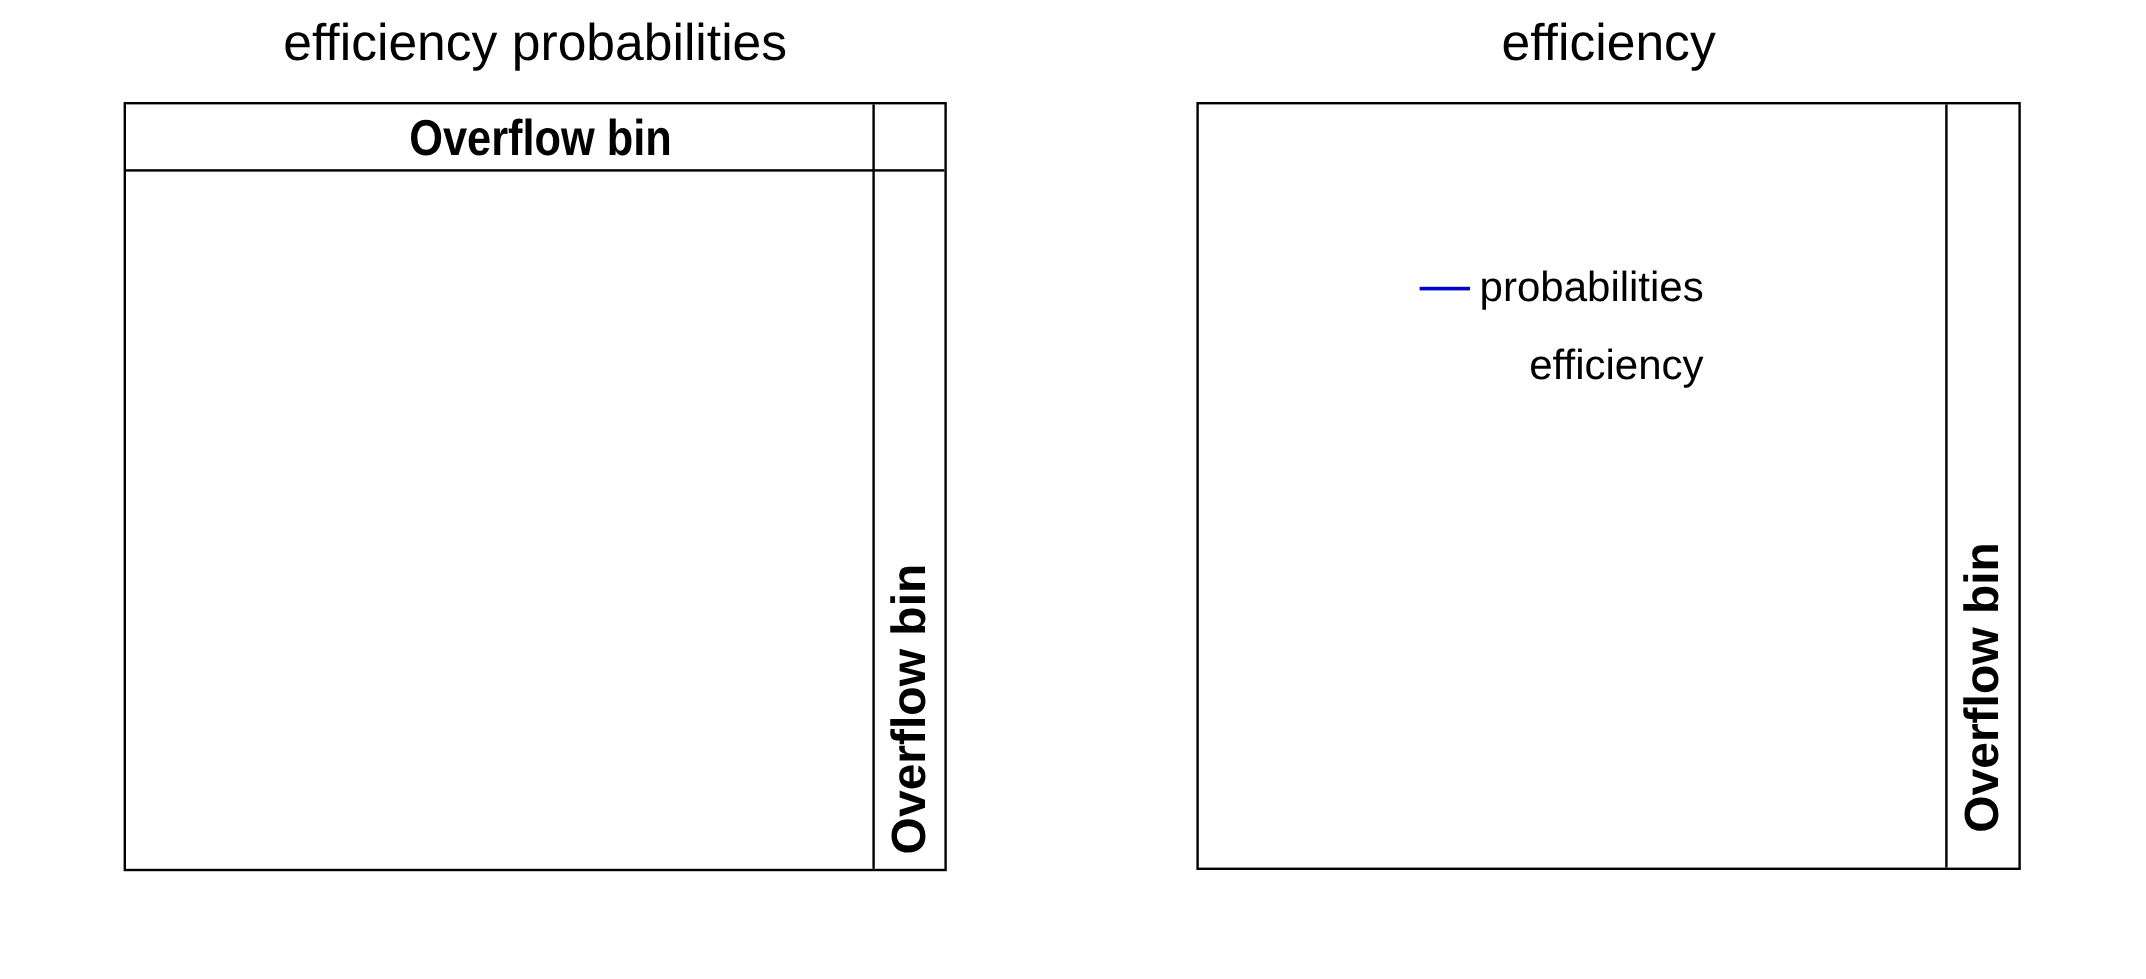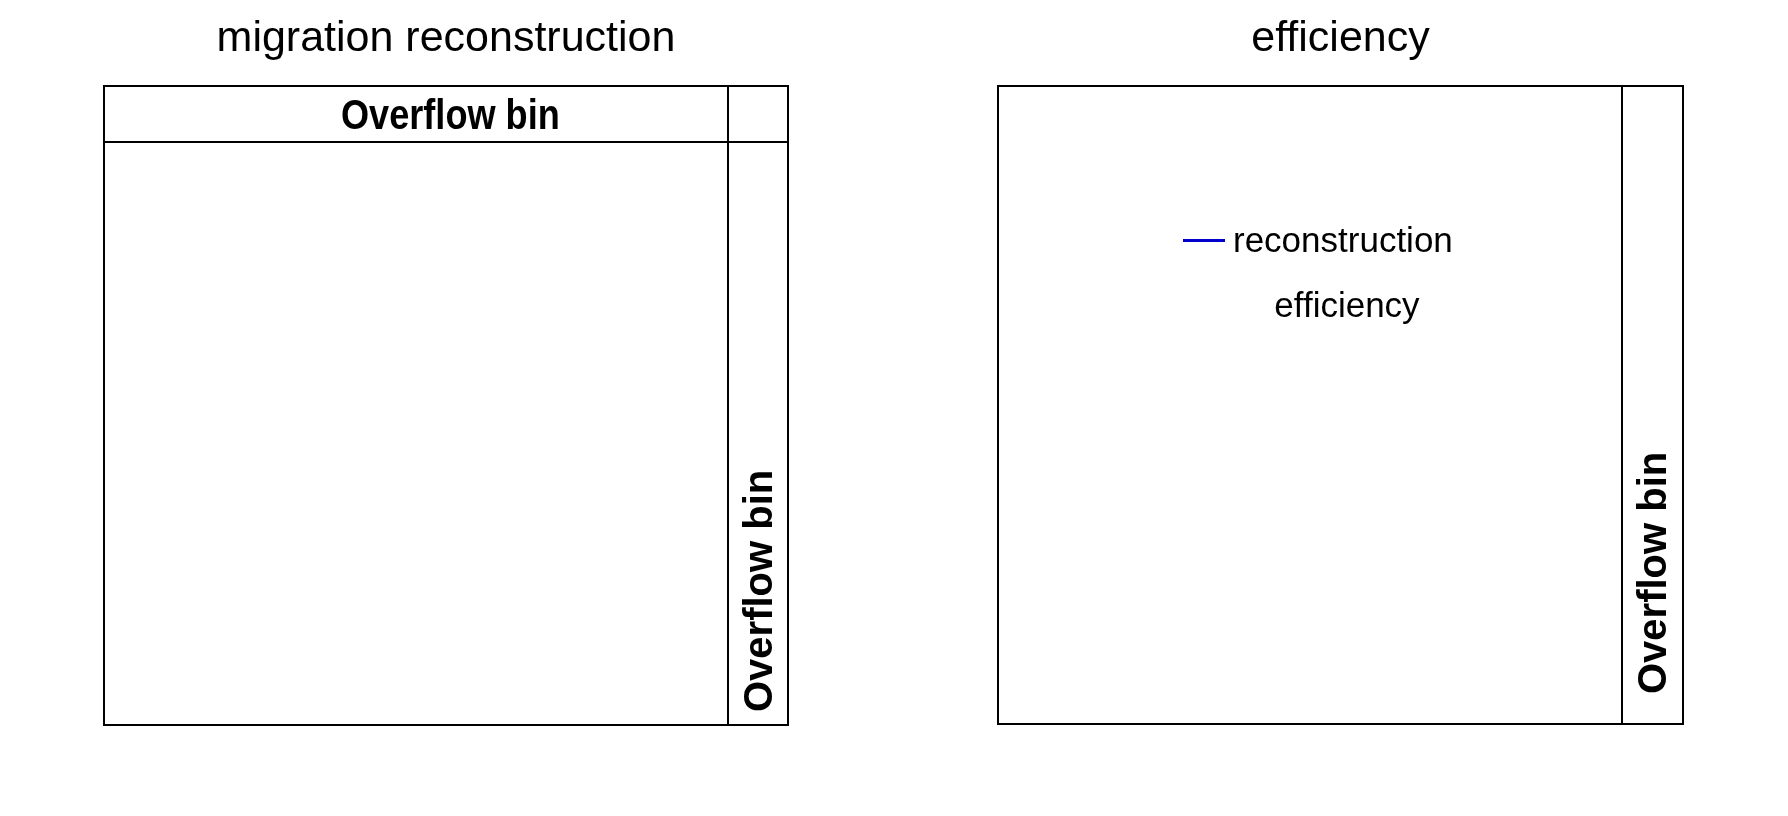--- a/index.html
+++ b/index.html
@@ -88,38 +88,38 @@
   .legend-row2 {
     margin-left: 50px;
     margin-top: 21px;
     width: 228px;
     text-align: center;
   }
 </style>
 </head>
 <body>
 
-<div class="pad-title" id="left-title">migration reconstruction</div>
+<div class="pad-title" id="left-title">efficiency probabilities</div>
 
 <div class="frame" id="left-frame">
   <div class="header-row">
     <div class="header-label">Overflow bin</div>
   </div>
   <div class="v-divider"></div>
 </div>
 
 <div class="rot-label" id="left-rot-label">Overflow bin</div>
 
 <div class="pad-title" id="right-title">efficiency</div>
 
 <div class="frame" id="right-frame">
   <div class="v-divider"></div>
 </div>
 
 <div class="legend">
   <div class="legend-row1">
     <div class="legend-marker" style="background-color: rgb(0, 0, 204);"></div>
-    <div class="legend-text">reconstruction</div>
+    <div class="legend-text">probabilities</div>
   </div>
   <div class="legend-row2 legend-text">efficiency</div>
 </div>
 
 <div class="rot-label" id="right-rot-label">Overflow bin</div>
 
 </body></html>

